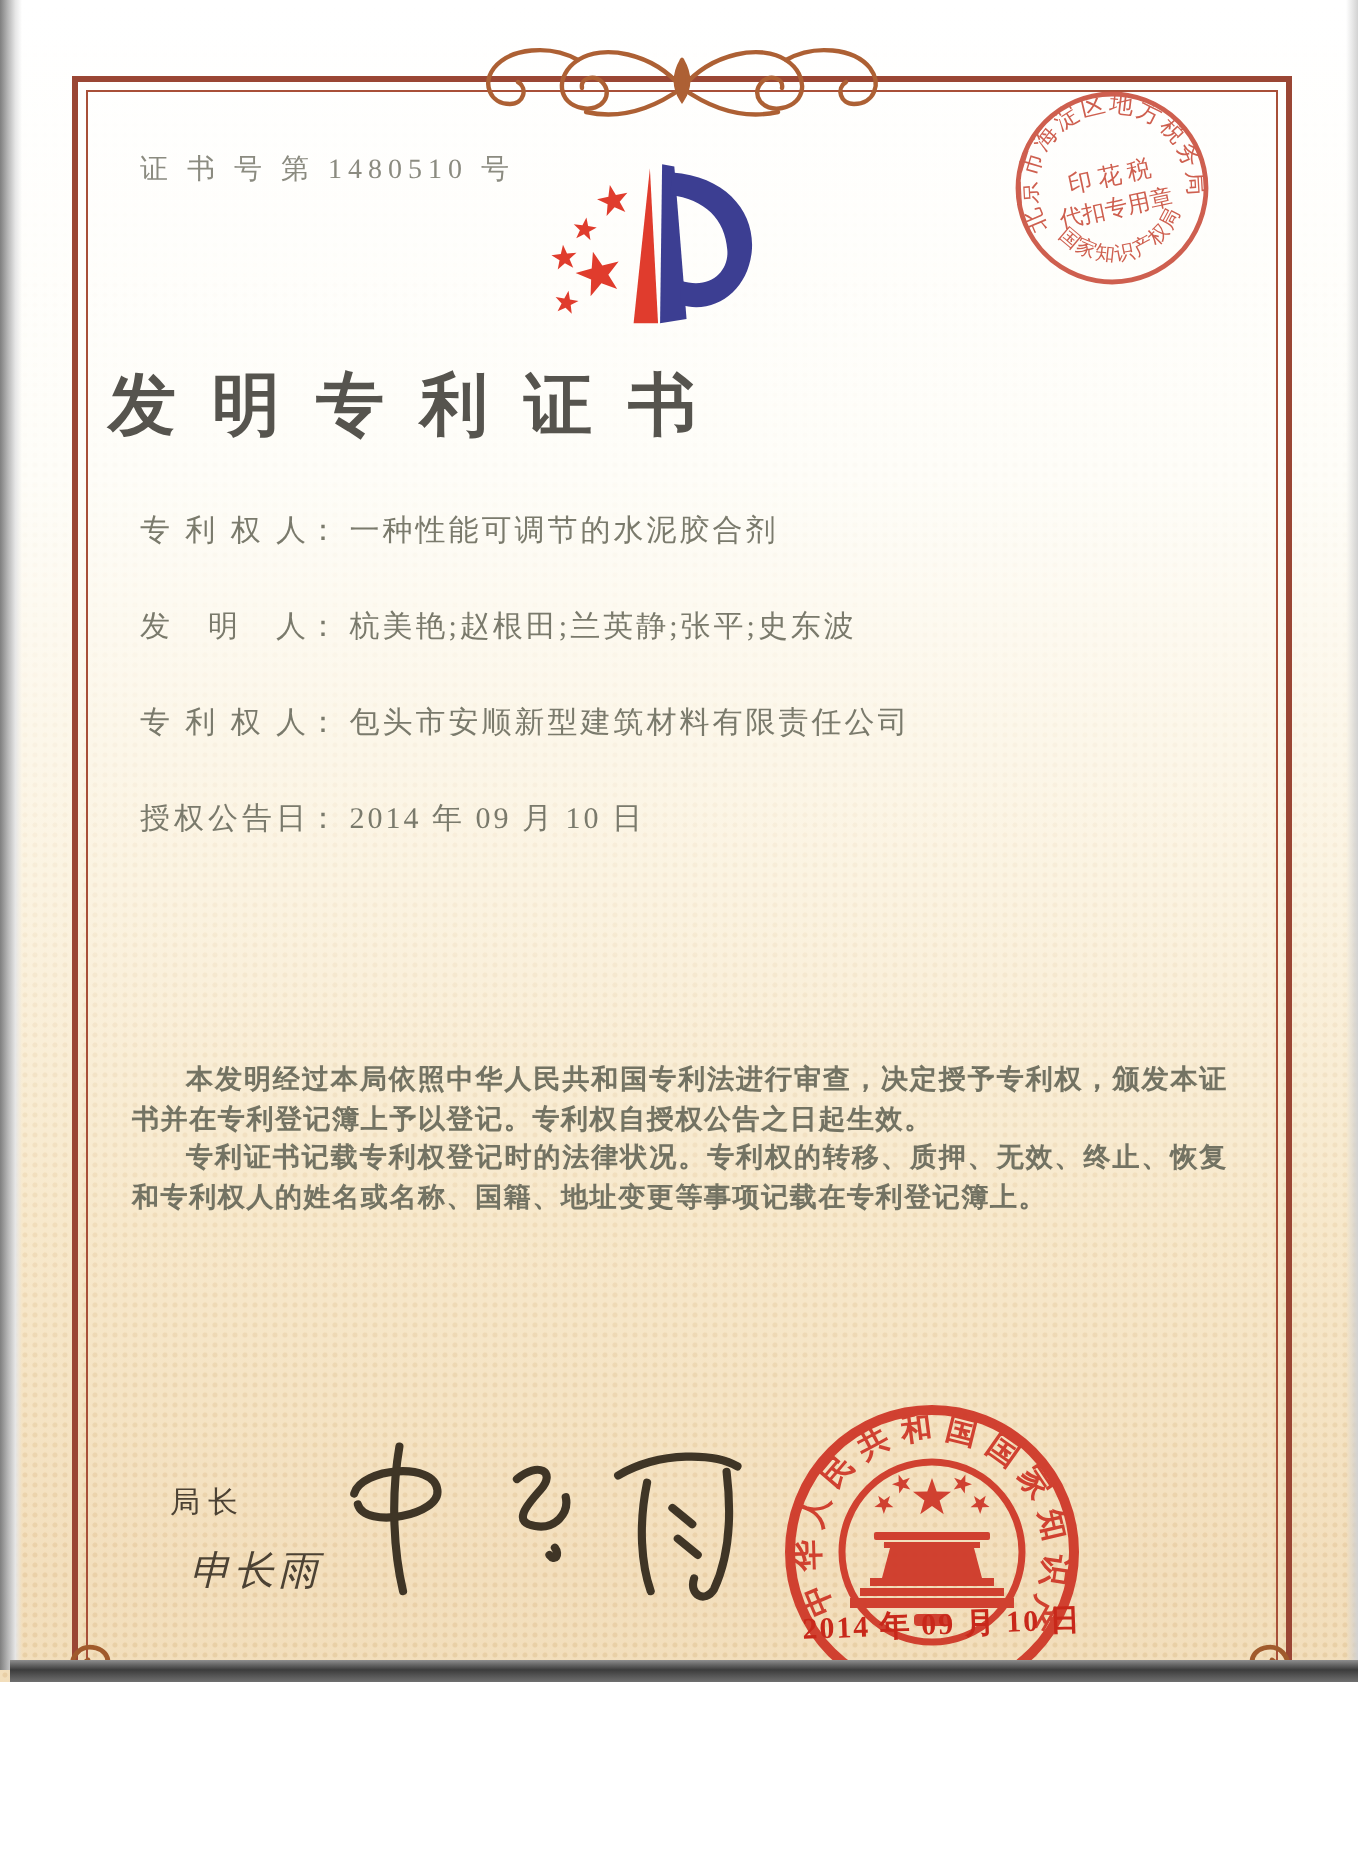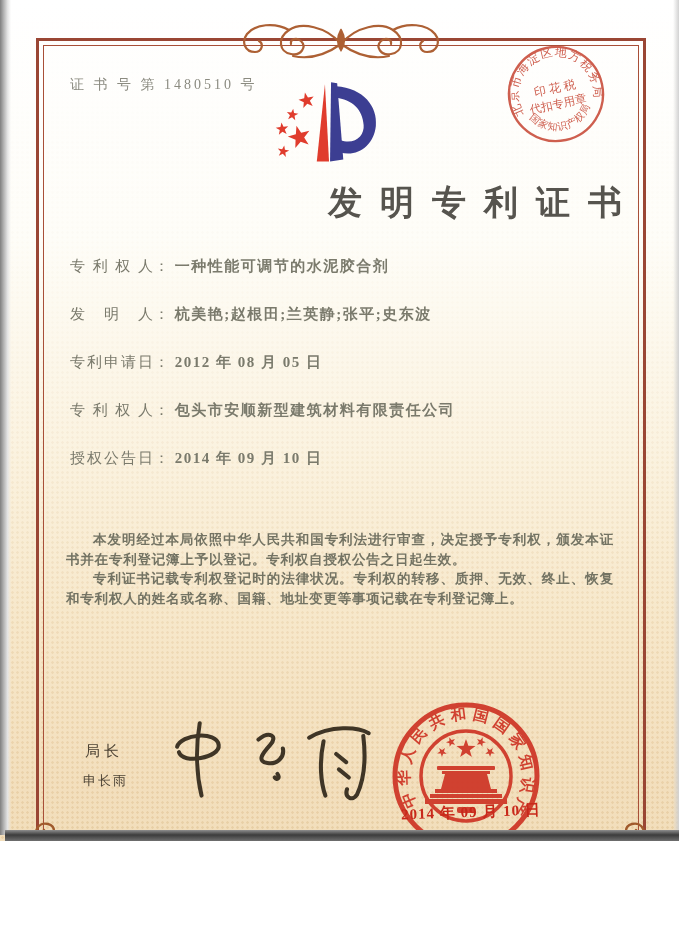--- a/index.html
+++ b/index.html
@@ -20,38 +20,38 @@
   
   .edge-left{position:absolute;left:0;top:0;bottom:16px;width:11px;
        background:linear-gradient(90deg,#7f7f7f 0%,#b5b5b5 35%,#e6e6e6 70%,rgba(255,255,255,0) 100%);z-index:40;}
   .edge-right{position:absolute;right:0;top:0;bottom:16px;width:6px;
        background:linear-gradient(270deg,#d2d2d2 0%,rgba(255,255,255,0) 100%);z-index:40;}
   .edge-bottom{position:absolute;left:5px;right:0;bottom:10px;height:11px;
        background:linear-gradient(180deg,#8e8e8e 0%,#3c3c3c 45%,#6f6f6f 100%);z-index:40;}
   .edge-bottom-white{position:absolute;left:0;right:0;bottom:0;height:10px;background:#fff;z-index:39;}
 
   .certno{position:absolute;left:70px;top:76px;font-size:14px;letter-spacing:3px;color:#8b8b80;}
-  .title{position:absolute;left:36px;top:180px;width:604px;text-align:right;
+  .title{position:absolute;left:36px;top:180px;width:604px;text-align:left;
          font-size:34px;font-weight:600;color:#56544e;letter-spacing:18px;text-indent:18px;font-family:Liberation Mono, monospace;}
 
   .fields{position:absolute;left:70px;top:256px;width:520px;font-size:15px;color:#7a7a6c;}
   .frow{margin-bottom:28px;height:20px;line-height:20px;letter-spacing:1px;}
   .flabel{display:inline-block;width:84px;text-align:justify;text-align-last:justify;
           -moz-text-align-last:justify;text-justify:inter-character;vertical-align:top;}
   .fcolon{display:inline-block;vertical-align:top;}
-  .fvalue{display:inline-block;vertical-align:top;letter-spacing:1.5px;font-weight:bold;}
+  .fvalue{display:inline-block;vertical-align:top;letter-spacing:1.5px;}
 
   .paras{position:absolute;left:66px;top:530px;width:548px;font-size:13.5px;
          line-height:19.5px;color:#737363;letter-spacing:0.8px;text-align:justify;}
   .paras p{margin:0;text-indent:2em;font-weight:bold;}
 
   .sig-role{position:absolute;left:85px;top:742px;font-size:15px;color:#4c4234;letter-spacing:4px;
             font-family:Liberation Serif, serif;}
-  .sig-name{position:absolute;left:83px;top:772px;font-size:13px;color:#4c4234;letter-spacing:2px;
-            font-family:"Liberation Sans","DejaVu Sans",sans-serif;}
+  .sig-name{position:absolute;left:95px;top:772px;font-size:20px;color:#4c4234;letter-spacing:2px;
+            font-family:"Liberation Sans","DejaVu Sans",sans-serif;font-style:italic;}
   .sig-hand{position:absolute;left:150px;top:706px;z-index:5;}
 
   .logo{position:absolute;left:272px;top:80px;}
 
   .tax-stamp{position:absolute;left:504px;top:42px;transform:rotate(-12deg);opacity:.88;z-index:6;}
   .office-seal{position:absolute;left:386px;top:696px;opacity:.92;z-index:6;}
   .seal-date{position:absolute;left:388px;top:803px;width:166px;text-align:center;z-index:7;
              color:#c8281a;font-size:15px;font-weight:bold;letter-spacing:1px;transform:rotate(-2deg);
              font-family:"Liberation Serif","DejaVu Serif",serif;}
 
@@ -144,24 +144,20 @@
   <div class="title">发明专利证书</div>
 
   <div class="fields">
     <div class="frow">
       <span class="flabel">专利权人</span><span class="fcolon">：</span>
       <span class="fvalue">一种性能可调节的水泥胶合剂</span>
     </div>
     <div class="frow">
       <span class="flabel">发明人</span><span class="fcolon">：</span>
       <span class="fvalue">杭美艳;赵根田;兰英静;张平;史东波</span>
-    </div>
-    <div class="frow">
-      <span class="flabel">专利申请日</span><span class="fcolon">：</span>
-      <span class="fvalue">2012 年 08 月 05 日</span>
     </div>
     <div class="frow">
       <span class="flabel">专利权人</span><span class="fcolon">：</span>
       <span class="fvalue">包头市安顺新型建筑材料有限责任公司</span>
     </div>
     <div class="frow">
       <span class="flabel">授权公告日</span><span class="fcolon">：</span>
       <span class="fvalue">2014 年 09 月 10 日</span>
     </div>
   </div>

